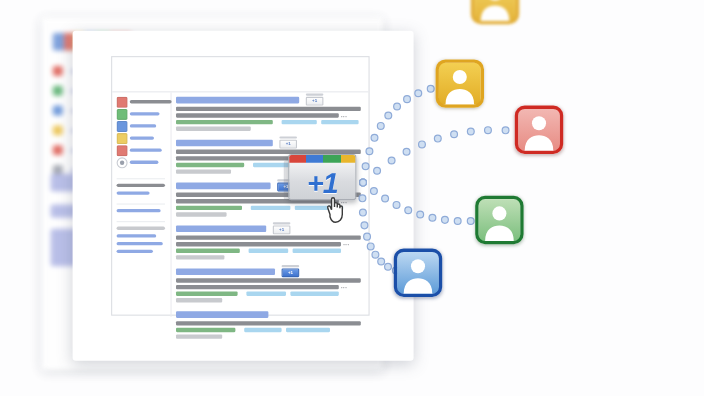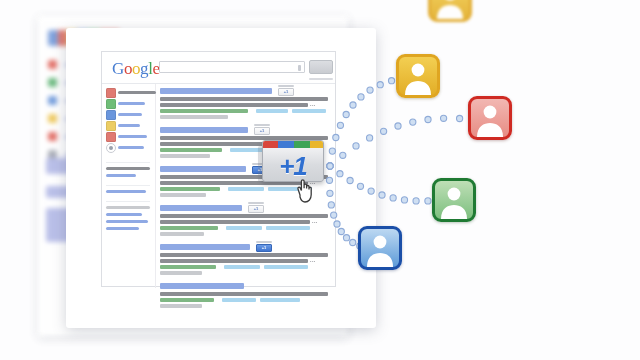--- a/index.html
+++ b/index.html
@@ -175,30 +175,20 @@
       </div>
     <div class="bg-blob" style="left:8px;top:142px;width:34px;height:16px;"></div>
     <div class="bg-blob" style="left:8px;top:170px;width:34px;height:12px;"></div>
     <div class="bg-blob" style="left:8px;top:192px;width:34px;height:34px;"></div>
   </div>
 
   <div class="fg-card"></div>
 
   <div class="serp">
 
-    <div class="serp-head">
-      <div class="g-logo">
-        <span>G</span><span>o</span><span>o</span><span>g</span><span>l</span><span>e</span>
-      </div>
-      <div class="searchbox" placeholder="">
-        <div class="mic"></div>
-      </div>
-      <div class="searchbtn"></div>
-      <div class="btn-stub"></div>
-    </div>
     <div class="serp-divider"></div>
     <div class="serp-vline"></div>
 
     <div class="sb" id="serp-sidebar">
         <div class="sb-sq" style="left: 4px; top: 4px; background: rgb(224, 122, 114);"></div>
         <div class="sb-txt" style="left: 16px; top: 6.5px; width: 38px; background: rgb(139, 141, 146);"></div>
         <div class="sb-sq" style="left: 4px; top: 15px; background: rgb(111, 189, 120);"></div>
         <div class="sb-txt" style="left: 16px; top: 17.5px; width: 27px; background: rgb(143, 169, 228);"></div>
         <div class="sb-sq" style="left: 4px; top: 26px; background: rgb(106, 150, 221);"></div>
         <div class="sb-txt" style="left: 16px; top: 28.5px; width: 24px; background: rgb(143, 169, 228);"></div>

